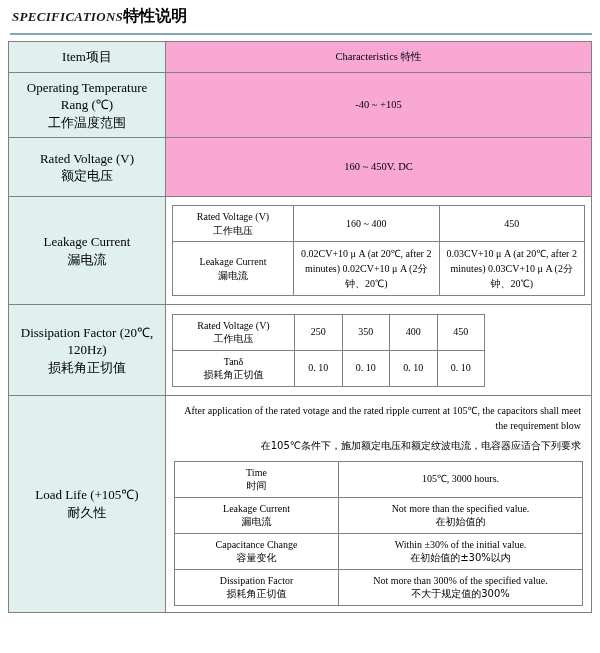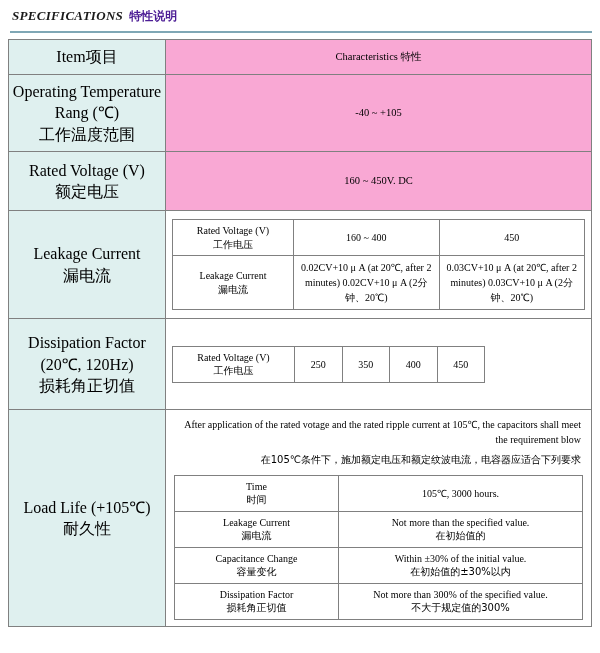--- a/index.html
+++ b/index.html
@@ -21,23 +21,22 @@
     font-family:"Liberation Serif", serif;
     font-style:italic;
     font-weight:bold;
     font-size:13px;
     letter-spacing:0.3px;
     color:#1a1a1a;
   }
   .header .cn{
     font-family:"DejaVu Sans", sans-serif;
     font-weight:bold;
-    font-size:12px;
-    margin-left:6px;
-    color:#4c1d95;
+    font-size:16px;
+    color:#000000;
   }
   .header-rule{
     height:2px;background:#7fa7b5;margin:2px 8px 6px 10px;
   }
 
   
   table.main{
     width:584px;
     margin:0 auto;
     border-collapse:collapse;
@@ -45,21 +44,21 @@
   }
   table.main > tbody > tr > td{
     border:1px solid #808080;
     vertical-align:middle;
   }
   .lbl{
     width:150px;
     background:#dff0ef;
     text-align:center;
     padding:6px 3px;
-    font-size:16px;
+    font-size:13px;
     line-height:1.35;
   }
   .val{
     background:#f9a8d4;
     text-align:center;
     padding:6px 4px;
     font-size:10.5px;
     line-height:1.4;
   }
   .val.white{background:#ffffff;}
@@ -180,20 +179,30 @@
                 <tr>
                   <td style="width:113px">
                     <div class="en innerhdr">Rated  Voltage (V)</div>
                     <div class="cn innerhdr">工作电压</div>
                   </td>
                   <td>250</td>
                   <td>350</td>
                   <td>400</td>
                   <td>450</td>
                 </tr>
+                <tr>
+                  <td>
+                    <div class="en innerhdr">Tanδ</div>
+                    <div class="cn innerhdr">损耗角正切值</div>
+                  </td>
+                  <td>0. 10</td>
+                  <td>0. 10</td>
+                  <td>0. 10</td>
+                  <td>0. 10</td>
+                </tr>
               </tbody>
             </table>
           </div>
         </td>
       </tr>
 
       <tr>
         <td class="lbl" style="height:165px">
           <div class="en">Load Life (+105℃)</div>
           <div class="cn">耐久性</div>

